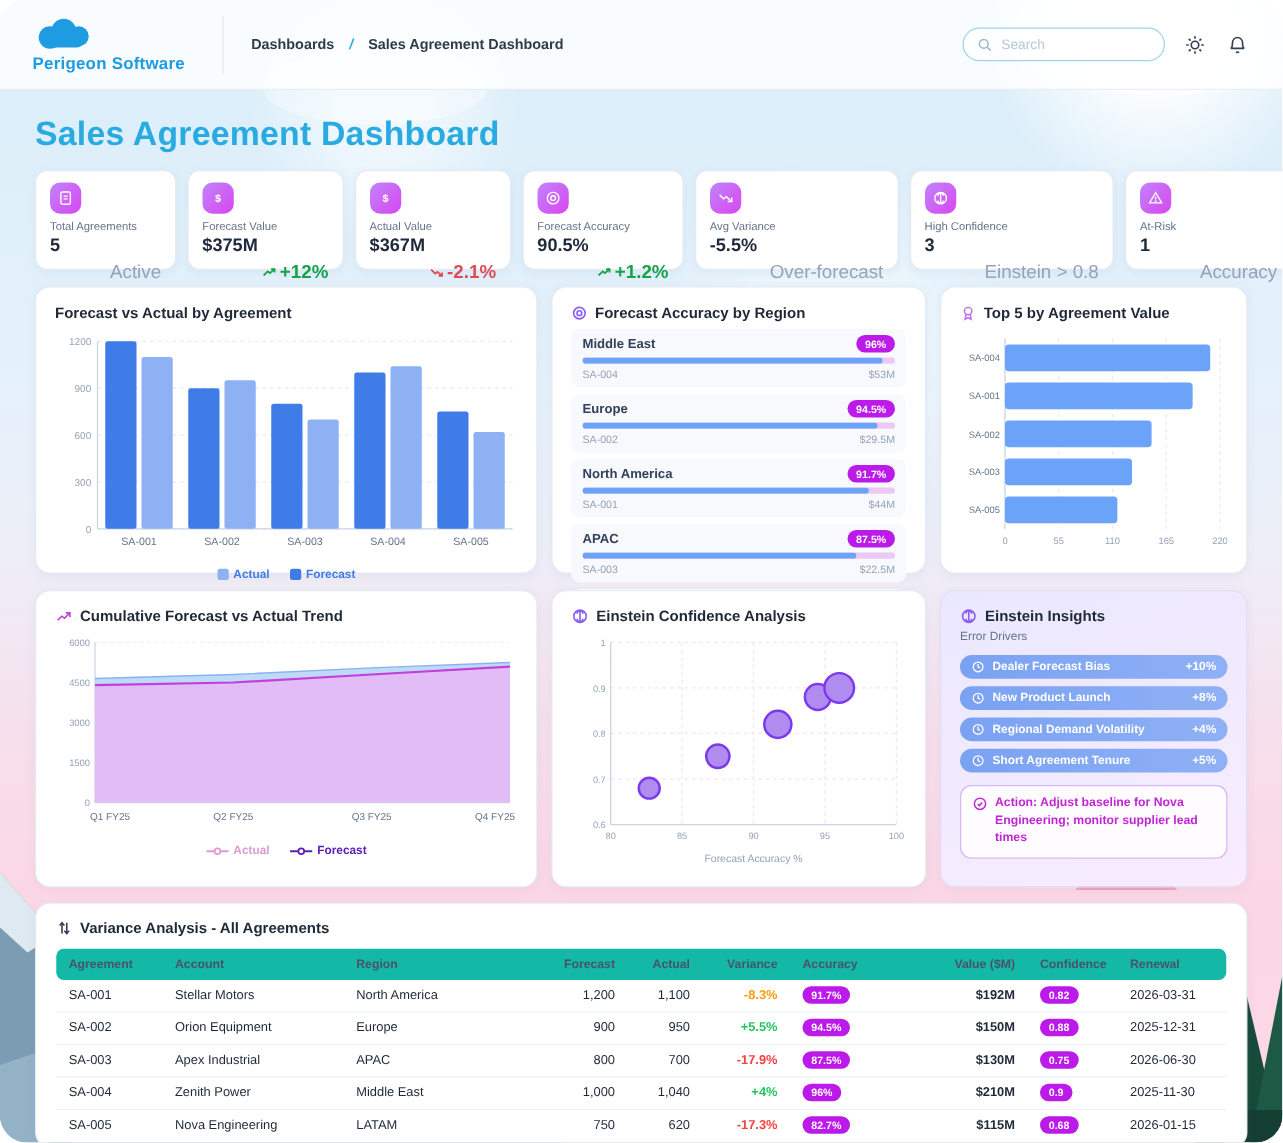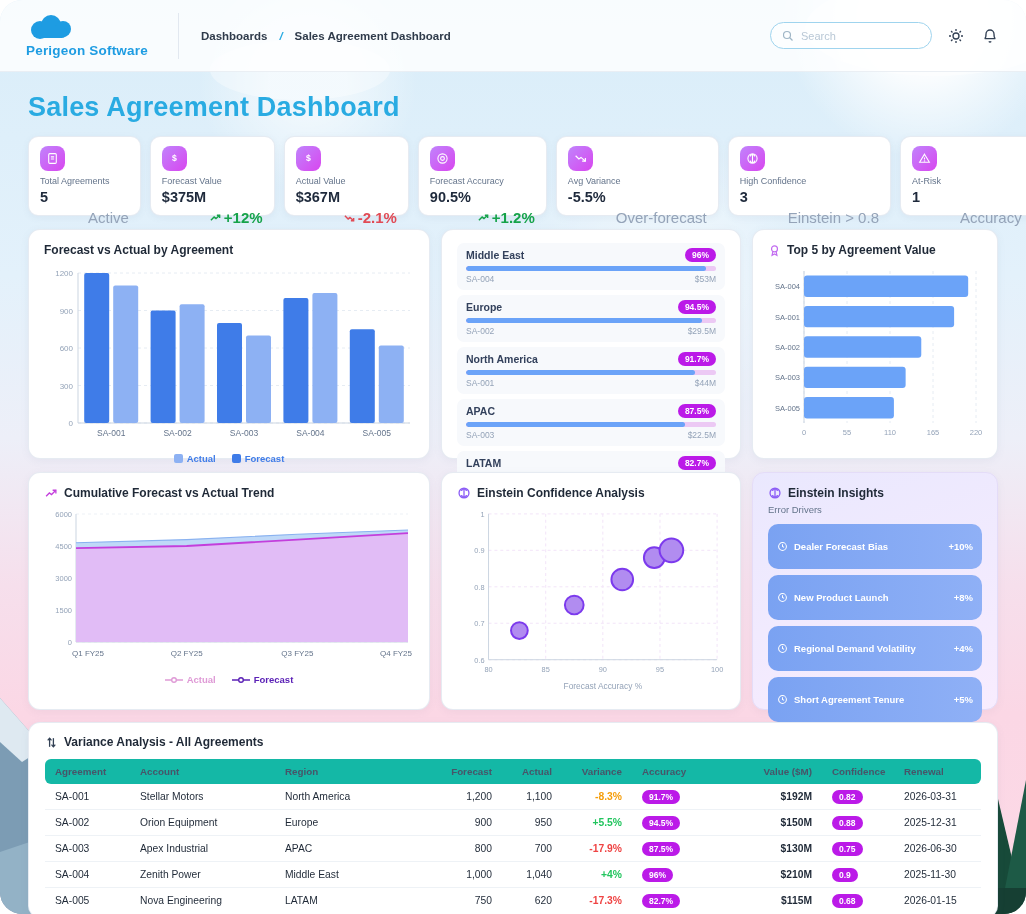--- a/index.html
+++ b/index.html
@@ -67,21 +67,21 @@
   .region-top{ display:flex; justify-content:space-between; align-items:center; }
   .region-name{ font-size:10.5px; font-weight:700; color:#33415c; }
   .pill{ background:#bb1ae8; color:#fff; font-size:8.5px; font-weight:700; padding:2px 7px; border-radius:9px; }
   .region-bar{ height:5px; border-radius:3px; background:#ecc9f4; margin:4px 0 3px; overflow:hidden; }
   .region-fill{ height:100%; border-radius:3px; background:#6ba3f8; }
   .region-sub{ display:flex; justify-content:space-between; font-size:8.5px; color:#94a3b8; }
   
   .panel.insights{ background:linear-gradient(160deg,#eae8fe 0%,#f8ecfe 100%); border-color:#e4dcf8; }
   .insights-sub{ font-size:9.5px; color:#64748b; margin:-2px 0 9px; }
   .driver{ display:flex; align-items:center; gap:6px; background:linear-gradient(90deg,#7aa2f2,#8fb0f6);
-        border:none; width:100%; color:#fff; border-radius:10px; padding:17px 9px; margin-bottom:6px;
+        border:none; width:100%; color:#fff; border-radius:10px; padding:4px 9px; margin-bottom:6px;
         font-size:9.5px; font-weight:600; cursor:pointer; font-family:inherit; }
   .driver .dv{ margin-left:auto; }
   .action-box{ background:rgba(255,255,255,.85); border:1px solid #dbb6f5; border-radius:9px; padding:7px 9px;
         font-size:9.8px; color:#c026d3; font-weight:600; line-height:1.45; display:flex; gap:6px; margin-top:10px; }
   
   .table-card{ background:#fff; border:1px solid rgba(226,232,240,.85); border-radius:12px; padding:12px 16px 4px;
         margin-top:12px; box-shadow:0 2px 8px rgba(100,116,139,.07); }
   .table-title-row{ display:flex; align-items:center; gap:6px; margin-bottom:10px; }
   .tgrid{ display:grid; grid-template-columns:85px 145px 155px 72px 60px 70px 85px 105px 72px 1fr; align-items:center; }
   .thead{ background:#14b8a6; border-radius:6px; }
@@ -307,20 +307,27 @@
               <rect x="334.8" y="82.49999999999999" width="25" height="77.50000000000001" rx="2" fill="#8db1f3"></rect>
               <text x="332.8" y="173" text-anchor="middle" font-size="8.5" fill="#64748b">SA-005</text>
             </svg></div>
         <div class="legend" id="barLegend">
             <span class="legend-item"><span class="sw" style="background:#8db1f3"></span>Actual</span>
             <span class="legend-item"><span class="sw" style="background:#3f7ce8"></span>Forecast</span>
           </div>
       </article>
 
       <article class="panel">
+        <div class="panel-head">
+          <svg width="13" height="13" viewBox="0 0 24 24" fill="none" stroke="#8b5cf6" stroke-width="2.4">
+            <circle cx="12" cy="12" r="8.5"></circle>
+              <circle cx="12" cy="12" r="3.5"></circle>
+          </svg>
+          <span class="panel-title">Forecast Accuracy by Region</span>
+        </div>
         <div id="regionList">
             <div class="region-row">
        <div class="region-top">
                 <span class="region-name">Middle East</span>
          <span class="pill">96%</span>
               </div>
        <div class="region-bar">
                 <div class="region-fill" style="width:96%"></div>
               </div>
        <div class="region-sub">
@@ -538,20 +545,27 @@
             </button>
             <button class="driver">
               <svg width="11" height="11" viewBox="0 0 24 24" fill="none" stroke="#fff" stroke-width="2.2">
                 <circle cx="12" cy="12" r="8.5"></circle>
                 <polyline points="12,7 12,12 15.5,14"></polyline>
               </svg>
        <span>Short Agreement Tenure</span>
        <span class="dv">+5%</span>
             </button>
           </div>
+        <div class="action-box">
+          <svg width="12" height="12" viewBox="0 0 24 24" fill="none" stroke="#c026d3" stroke-width="2.4" style="flex:none;margin-top:1px">
+            <circle cx="12" cy="12" r="9"></circle>
+              <path d="M8.5 12.5l2.5 2.5 4.5-5"></path>
+          </svg>
+          <span>Action: Adjust baseline for Nova Engineering; monitor supplier lead times</span>
+        </div>
       </article>
     </section>
 
     <section class="table-card">
       <div class="table-title-row">
         <svg width="13" height="13" viewBox="0 0 24 24" fill="none" stroke="#334155" stroke-width="2.4">
           <polyline points="5,8 8.5,4 12,8"></polyline>
             <line x1="8.5" y1="4" x2="8.5" y2="20"></line>
           <polyline points="12,16 15.5,20 19,16"></polyline>
             <line x1="15.5" y1="4" x2="15.5" y2="20"></line>

